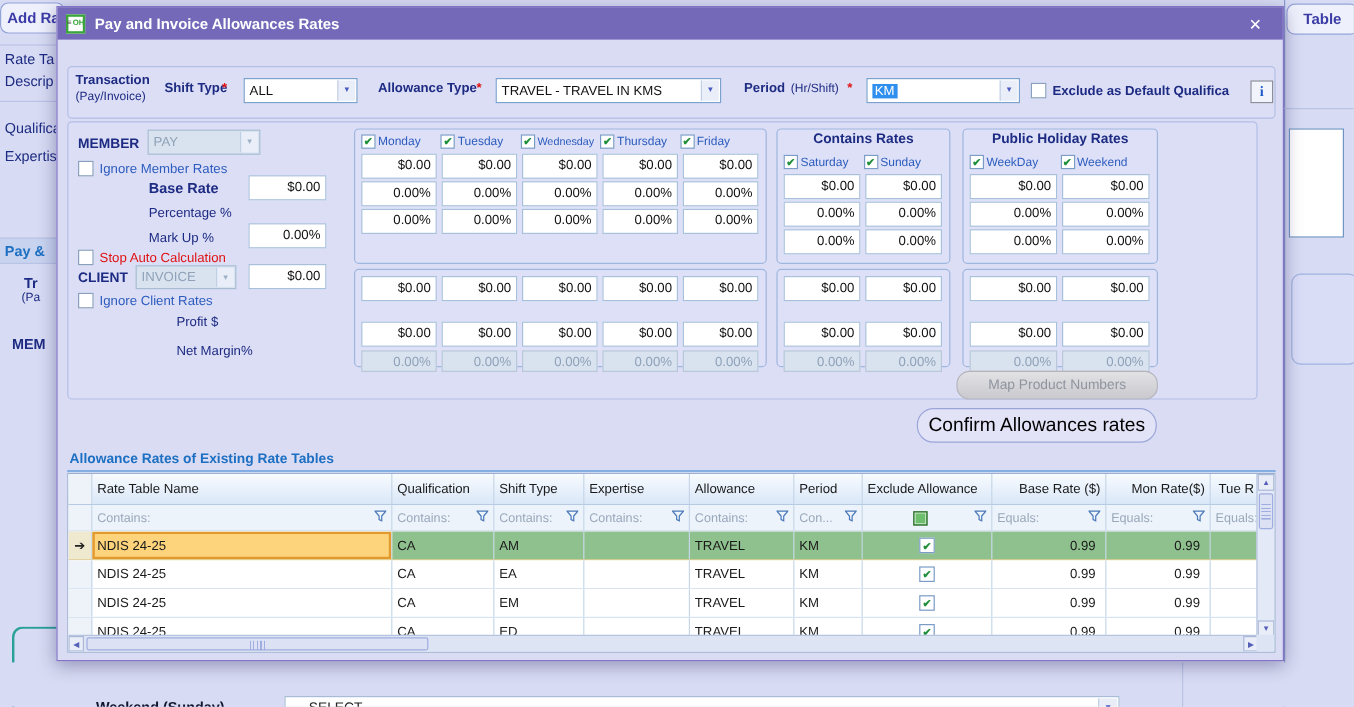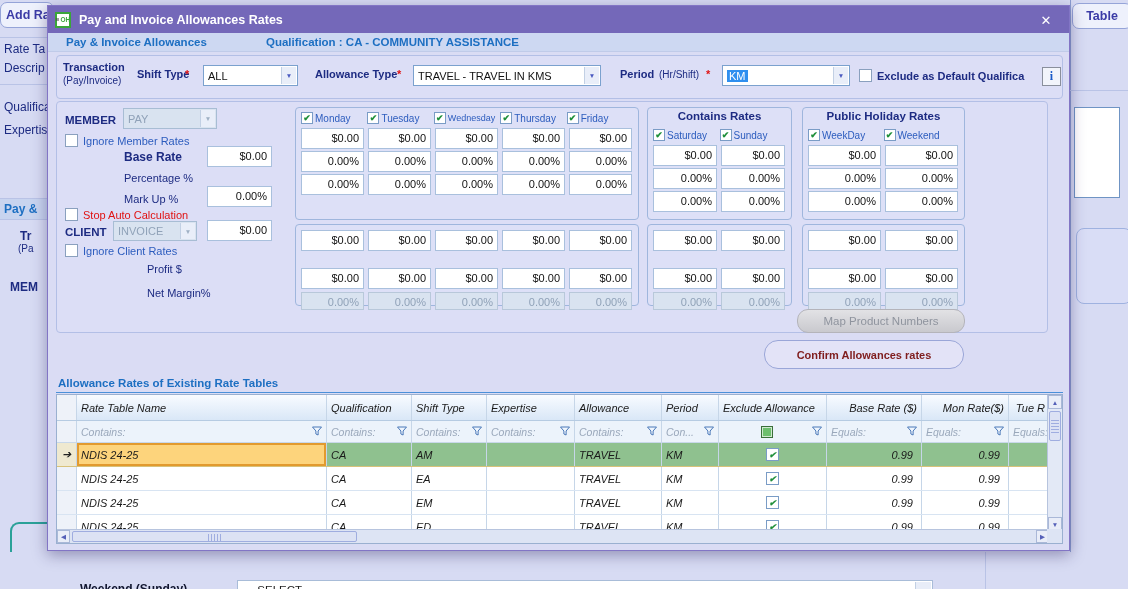--- a/index.html
+++ b/index.html
@@ -82,30 +82,30 @@
   .day-cell { display:flex; align-items:center; gap:2px; overflow:visible; }
   .day-check { width:12px; height:12px; background:#fff; border:1px solid #7a9cc6; font-size:9px;
       color:#1f8f3a; font-weight:bold; display:flex; align-items:center; justify-content:center; flex:none; }
   .day-label { font-size:10px; color:#2c5cbe; white-space:nowrap; }
   .cells-row { display:flex; gap:4px; margin-top:2px; }
 
   #map-product-btn { position:absolute; left:740px; top:207px; width:168px; height:24px; border-radius:11px;
       background:linear-gradient(#e2e2e5,#c9c9ce); border:1px solid #b4b4ba; color:#8f949e;
       font-size:11.5px; display:flex; align-items:center; justify-content:center; }
   #confirm-btn { left:716px; top:334px; width:200px; height:29px; border-radius:14px; background:#e3e3f7;
-      border:1px solid #9aa6d8; color:#7f1d1d; font-size:11px; font-weight:bold;
+      border:1px solid #9aa6d8; color:#000000; font-size:16px; font-weight:normal;
       display:flex; align-items:center; justify-content:center; }
 
   #section-title { left:10px; top:371px; font-size:11.5px; font-weight:bold; color:#1d6fc2; }
   #section-underline { left:8px; top:386px; width:1007px; height:1px; background:#4a90d9; }
 
   
   #rates-table { left:8px; top:388px; width:1007px; height:150px; background:#fff; border:1px solid #9ab0d0; overflow:hidden; }
   #table-inner { position:absolute; left:0; top:0; width:992px; height:136px; overflow:hidden; }
-  .t-row { display:flex; width:992px;font-style:italic; }
+  .t-row { display:flex; width:992px; }
   .t-cell { border-right:1px solid #c6d6e8; overflow:hidden; white-space:nowrap; flex:none;
       display:flex; align-items:center; padding:0 4px; font-size:11px; color:#1a1a1a; }
   .t-head { height:26px; background:linear-gradient(#f8fbff,#d9e7f7); border-bottom:1px solid #b6cbe2; }
   .t-head .t-cell { font-size:11px; }
   .t-filter { height:22px; background:#ecf3fb; border-bottom:1px solid #c8d8ea; }
   .t-filter .t-cell { color:#9aa8bb; font-size:10.5px; justify-content:space-between; }
   .t-data { height:24px; background:#fff; border-bottom:1px solid #d8e4f2; }
   .gutter { width:20px; background:#eef2f9; }
   .grid-check { width:13px; height:13px; background:#fff; border:1px solid #7a9cc6; font-size:9px; color:#1f8f3a;
       font-weight:bold; display:flex; align-items:center; justify-content:center; margin:0 auto; }
@@ -168,24 +168,20 @@
 
   <div id="titlebar" class="abs">
     <div id="title-icon">
         <span class="bars">≡</span>
         <span>OH</span>
       </div>
     <div id="dialog-title">Pay and Invoice Allowances Rates</div>
     <div id="close-btn">✕</div>
   </div>
 
-  <div id="subheader" class="abs">
-    <div class="subhead-text" style="left:18px">Pay &amp; Invoice Allowances</div>
-    <div class="subhead-text" style="left:218px">Qualification : CA - COMMUNITY ASSISTANCE</div>
-  </div>
 
   <div id="toolbar" class="abs panel-box">
     <div class="tb-label" style="left:6px;top:5px">Transaction</div>
     <div class="tb-sub" style="left:6px;top:19px">(Pay/Invoice)</div>
 
     <div class="tb-label" style="left:80px;top:12px">Shift Type</div>
     <span class="req" style="left:128px;top:12px">*</span>
     <div class="dropdown" style="left:146px;top:9px;width:95px">
       <span>ALL</span>
       <span class="dd-arrow">▼</span>

